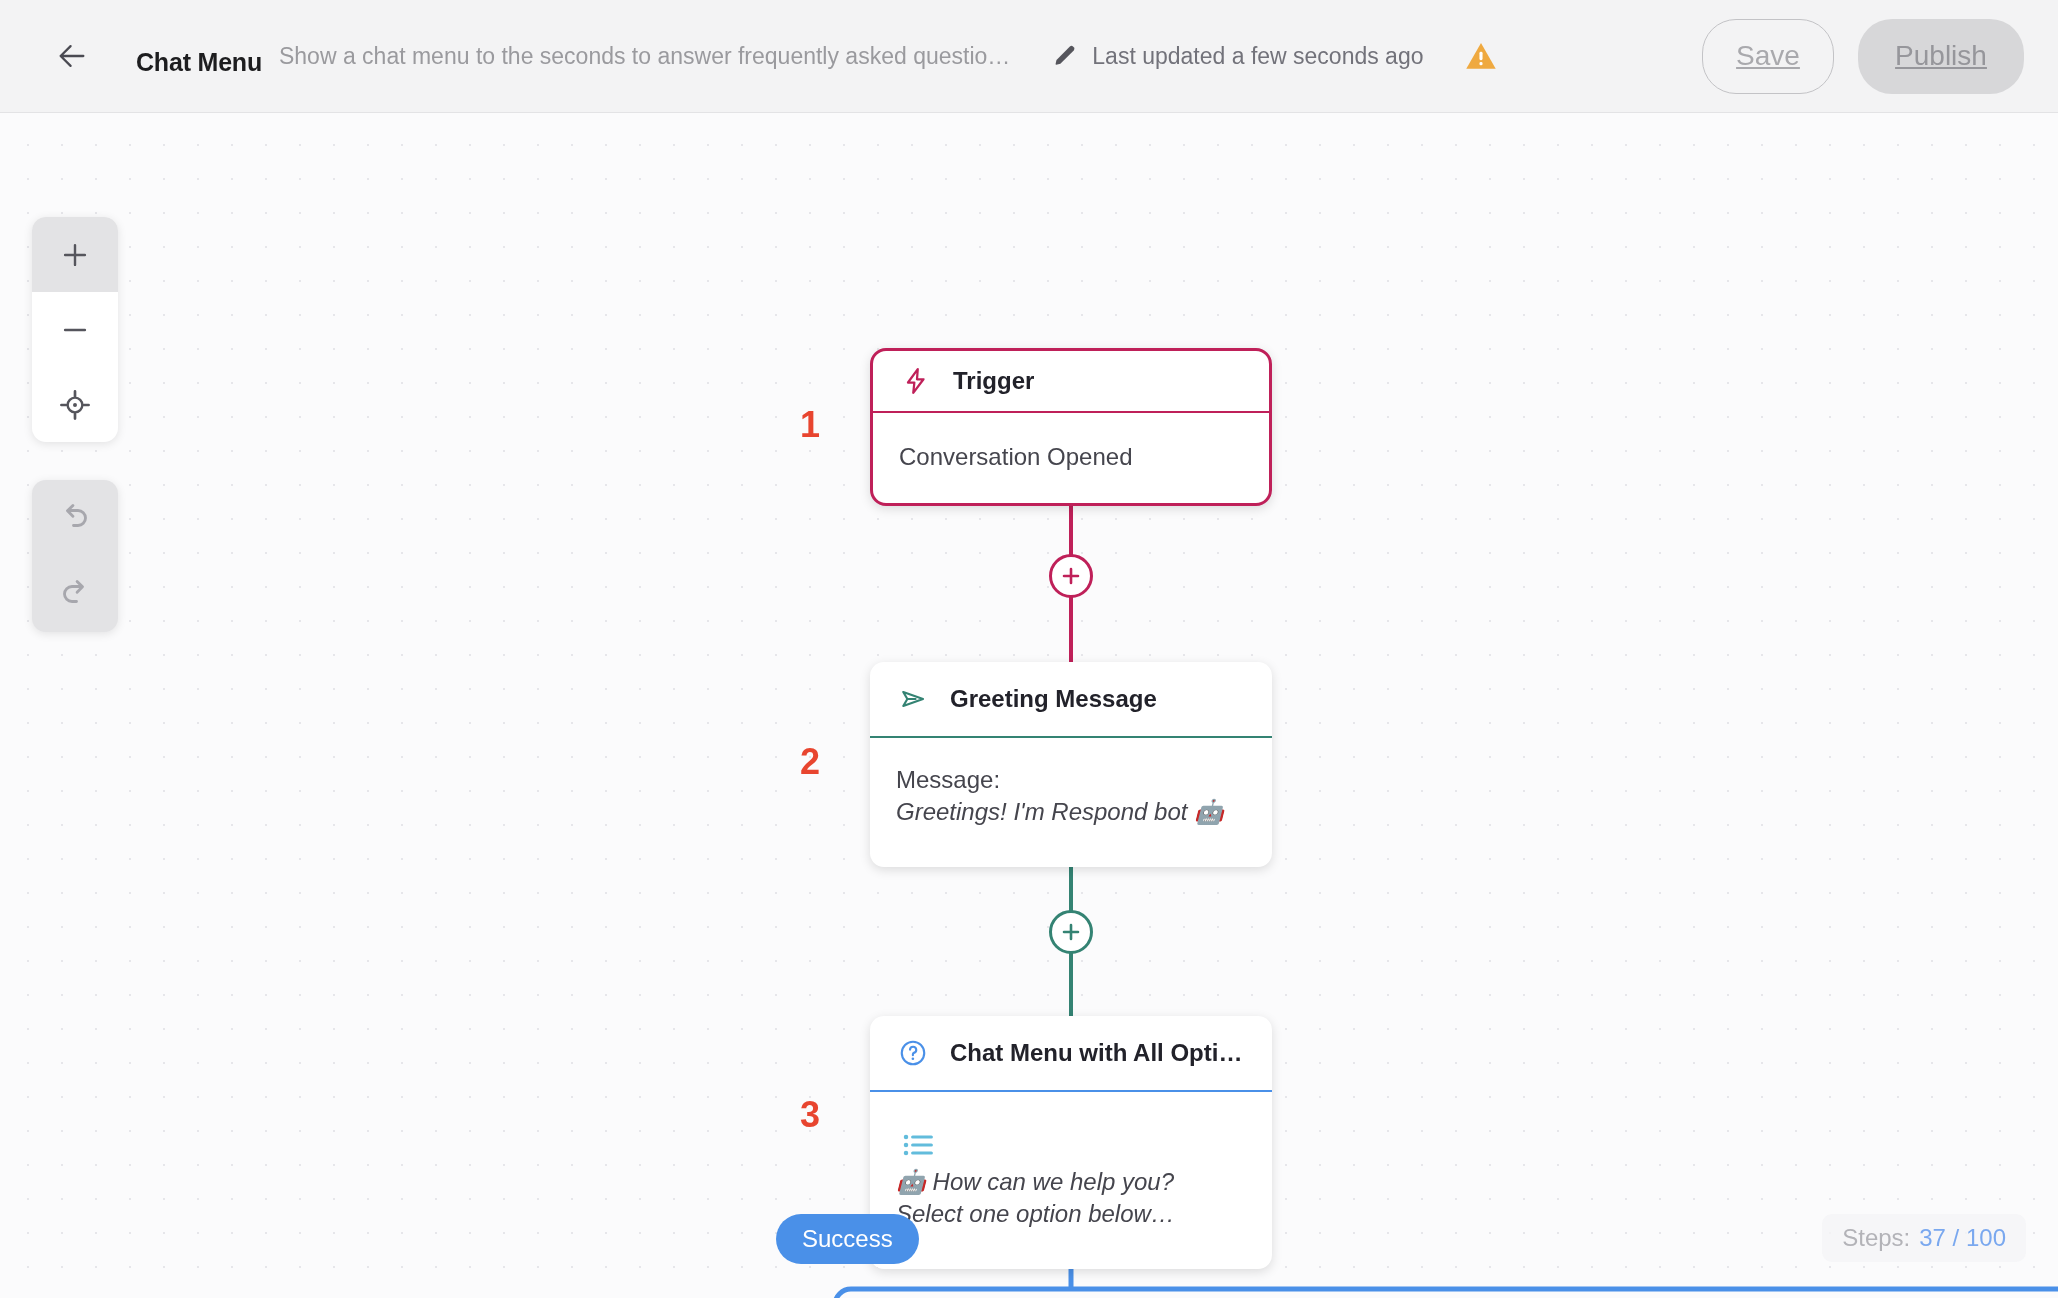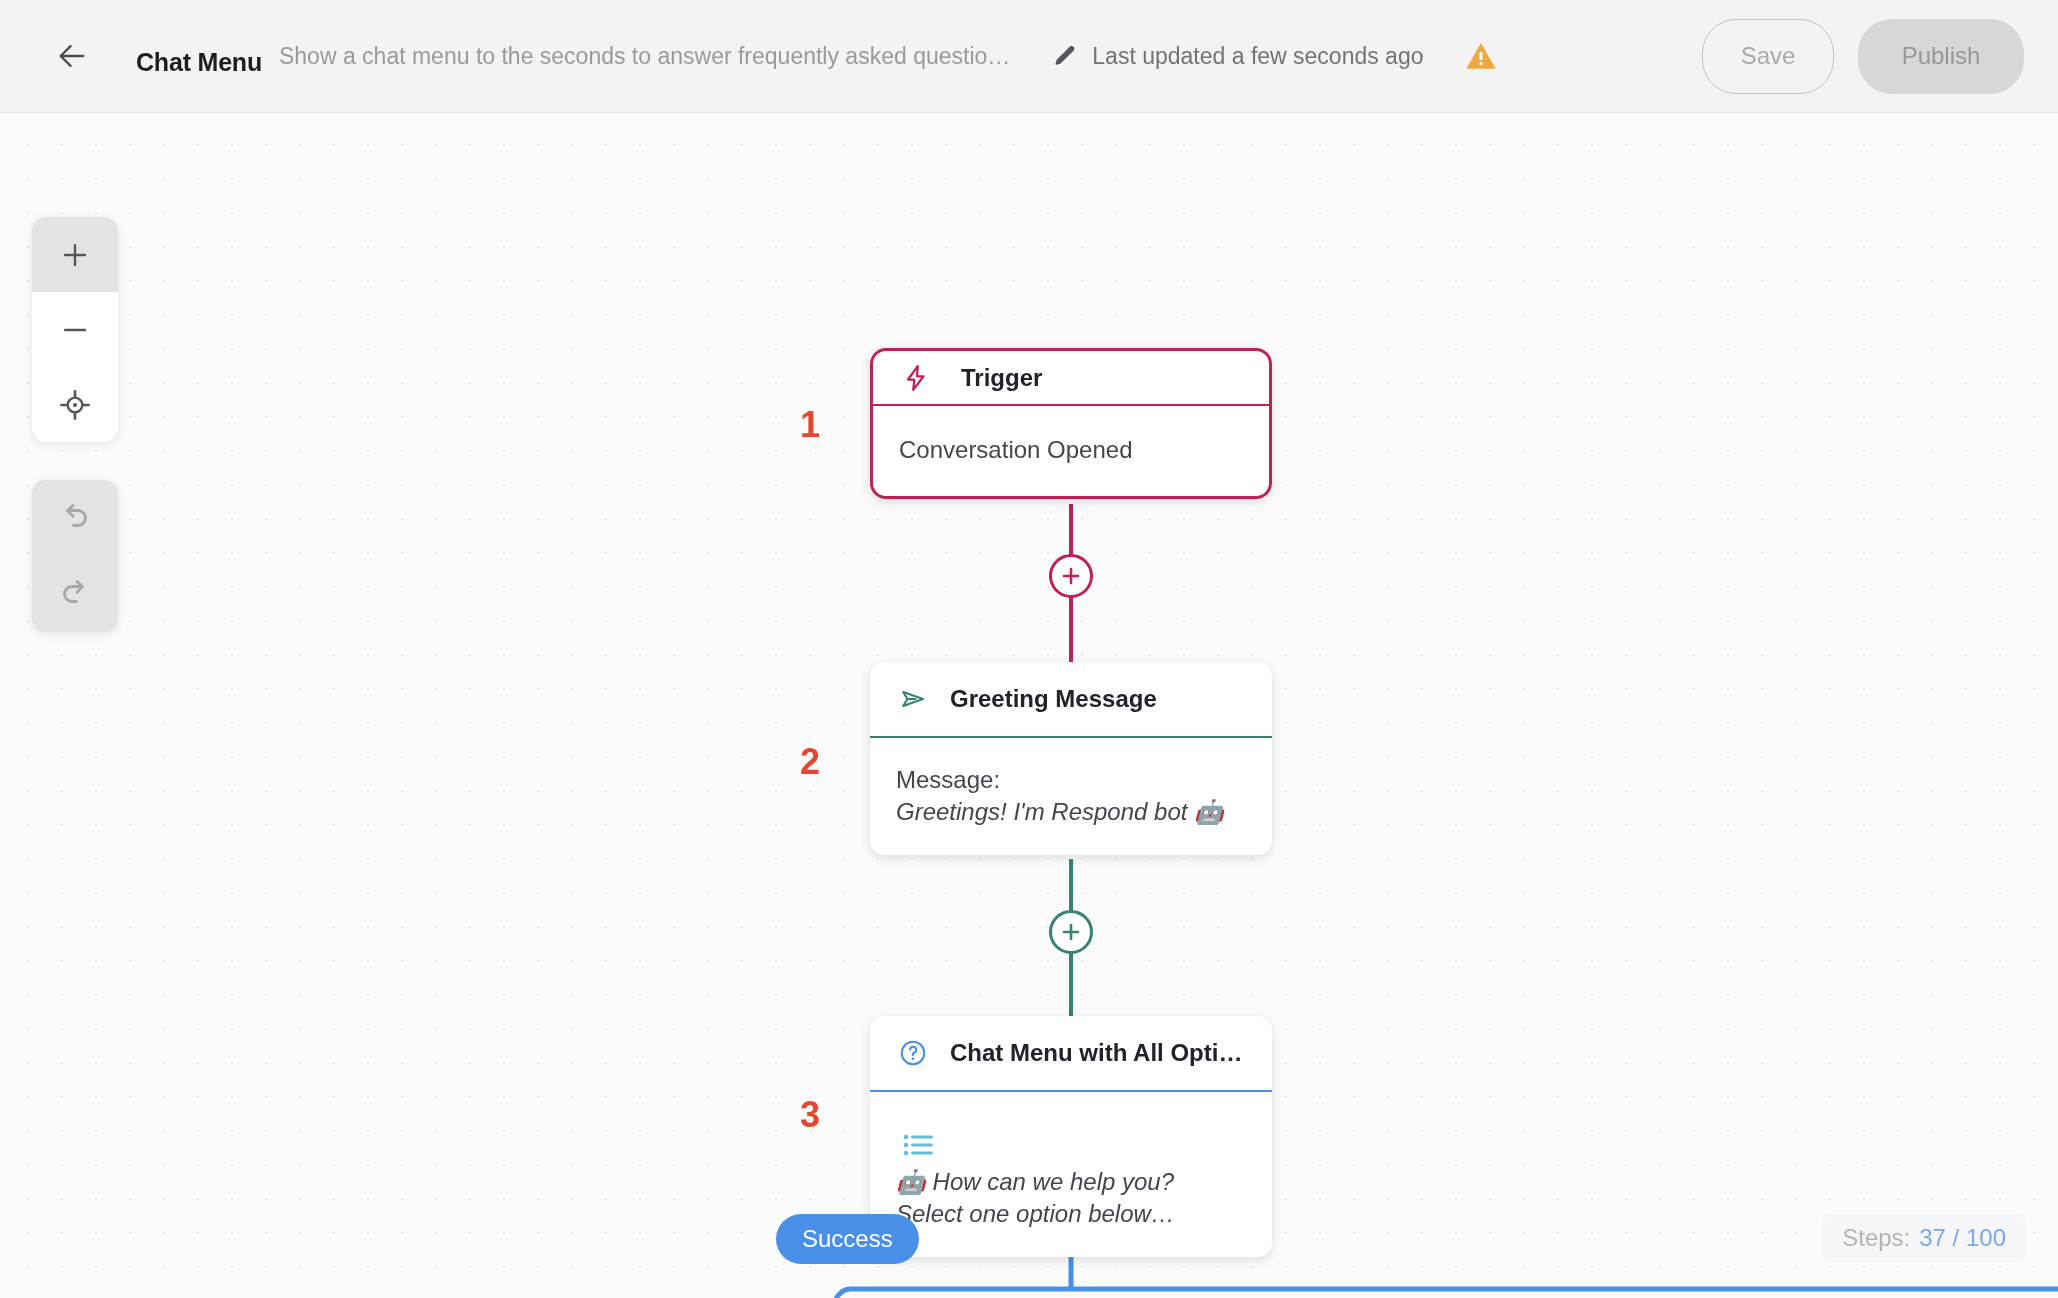--- a/index.html
+++ b/index.html
@@ -38,23 +38,23 @@
   }
   .meta {
     display: flex; align-items: center; margin-left: 40px; flex: 0 0 auto;
   }
   .pencil-icon { width: 30px; height: 30px; display: block; margin-right: 12px; }
   .meta-text { font-size: 23px; color: #72727a; white-space: nowrap; }
   .warn-icon { margin-left: 40px; width: 34px; height: 34px; display: block; }
   .spacer { flex: 1 1 auto; }
   .btn {
     font-family: "Liberation Sans", sans-serif;
-    font-size: 24px; border-radius: 34px;
+    font-size: 28px; border-radius: 34px;
     height: 75px; display: flex; align-items: center; justify-content: center;
-    cursor: default; flex: 0 0 auto;
+    cursor: default; flex: 0 0 auto; text-decoration: underline;
   }
   .btn-save {
     width: 132px; border: 1px solid #c3c3c6; color: #a9a9ad;
     background: transparent; margin-right: 24px;
   }
   .btn-publish {
     width: 166px; background: #d7d7d9; color: #96969b; border: none;
   }
 
   
@@ -101,36 +101,36 @@
     border: 3px solid #bf2059;
     border-radius: 16px;
   }
   .node-greeting { left: 870px; top: 548px; }
   .node-menu     { left: 870px; top: 902px; }
 
   .node-head {
     display: flex; align-items: center;
     padding: 0 26px; height: 74px;
   }
-  .node-trigger .node-head { height: 53px; gap: 8px; }
+  .node-trigger .node-head { height: 60px; }
   .node-head-icon {
     width: 34px; height: 34px; flex: 0 0 auto;
     display: flex; align-items: center; justify-content: center;
     margin-right: 20px;
   }
   .node-head-title {
     font-size: 24px; font-weight: bold; color: #22222a;
     white-space: nowrap; overflow: hidden; text-overflow: ellipsis;
   }
   .node-divider { height: 2px; width: 100%; }
   .div-crimson { background: #bf2059; }
   .div-teal    { background: #348373; }
   .div-blue    { background: #4a90e8; }
 
-  .node-body { padding: 26px 26px 28px 26px; }
+  .node-body { padding: 26px 26px 40px 26px; }
   .node-trigger .node-body { padding: 28px 26px 30px 26px; }
   .body-line { font-size: 24px; color: #45454d; line-height: 1.32; }
   .body-line.italic { font-style: italic; }
   .body-flex { display: flex; align-items: flex-start; flex-direction: column; }
   .body-list-icon { flex: 0 0 auto; margin: 10px 22px 0 6px; }
   .body-lines { flex: 1 1 auto; min-width: 0; }
   .body-lines .body-line { white-space: nowrap; overflow: hidden; text-overflow: ellipsis; }
 
   
   .step-num {

